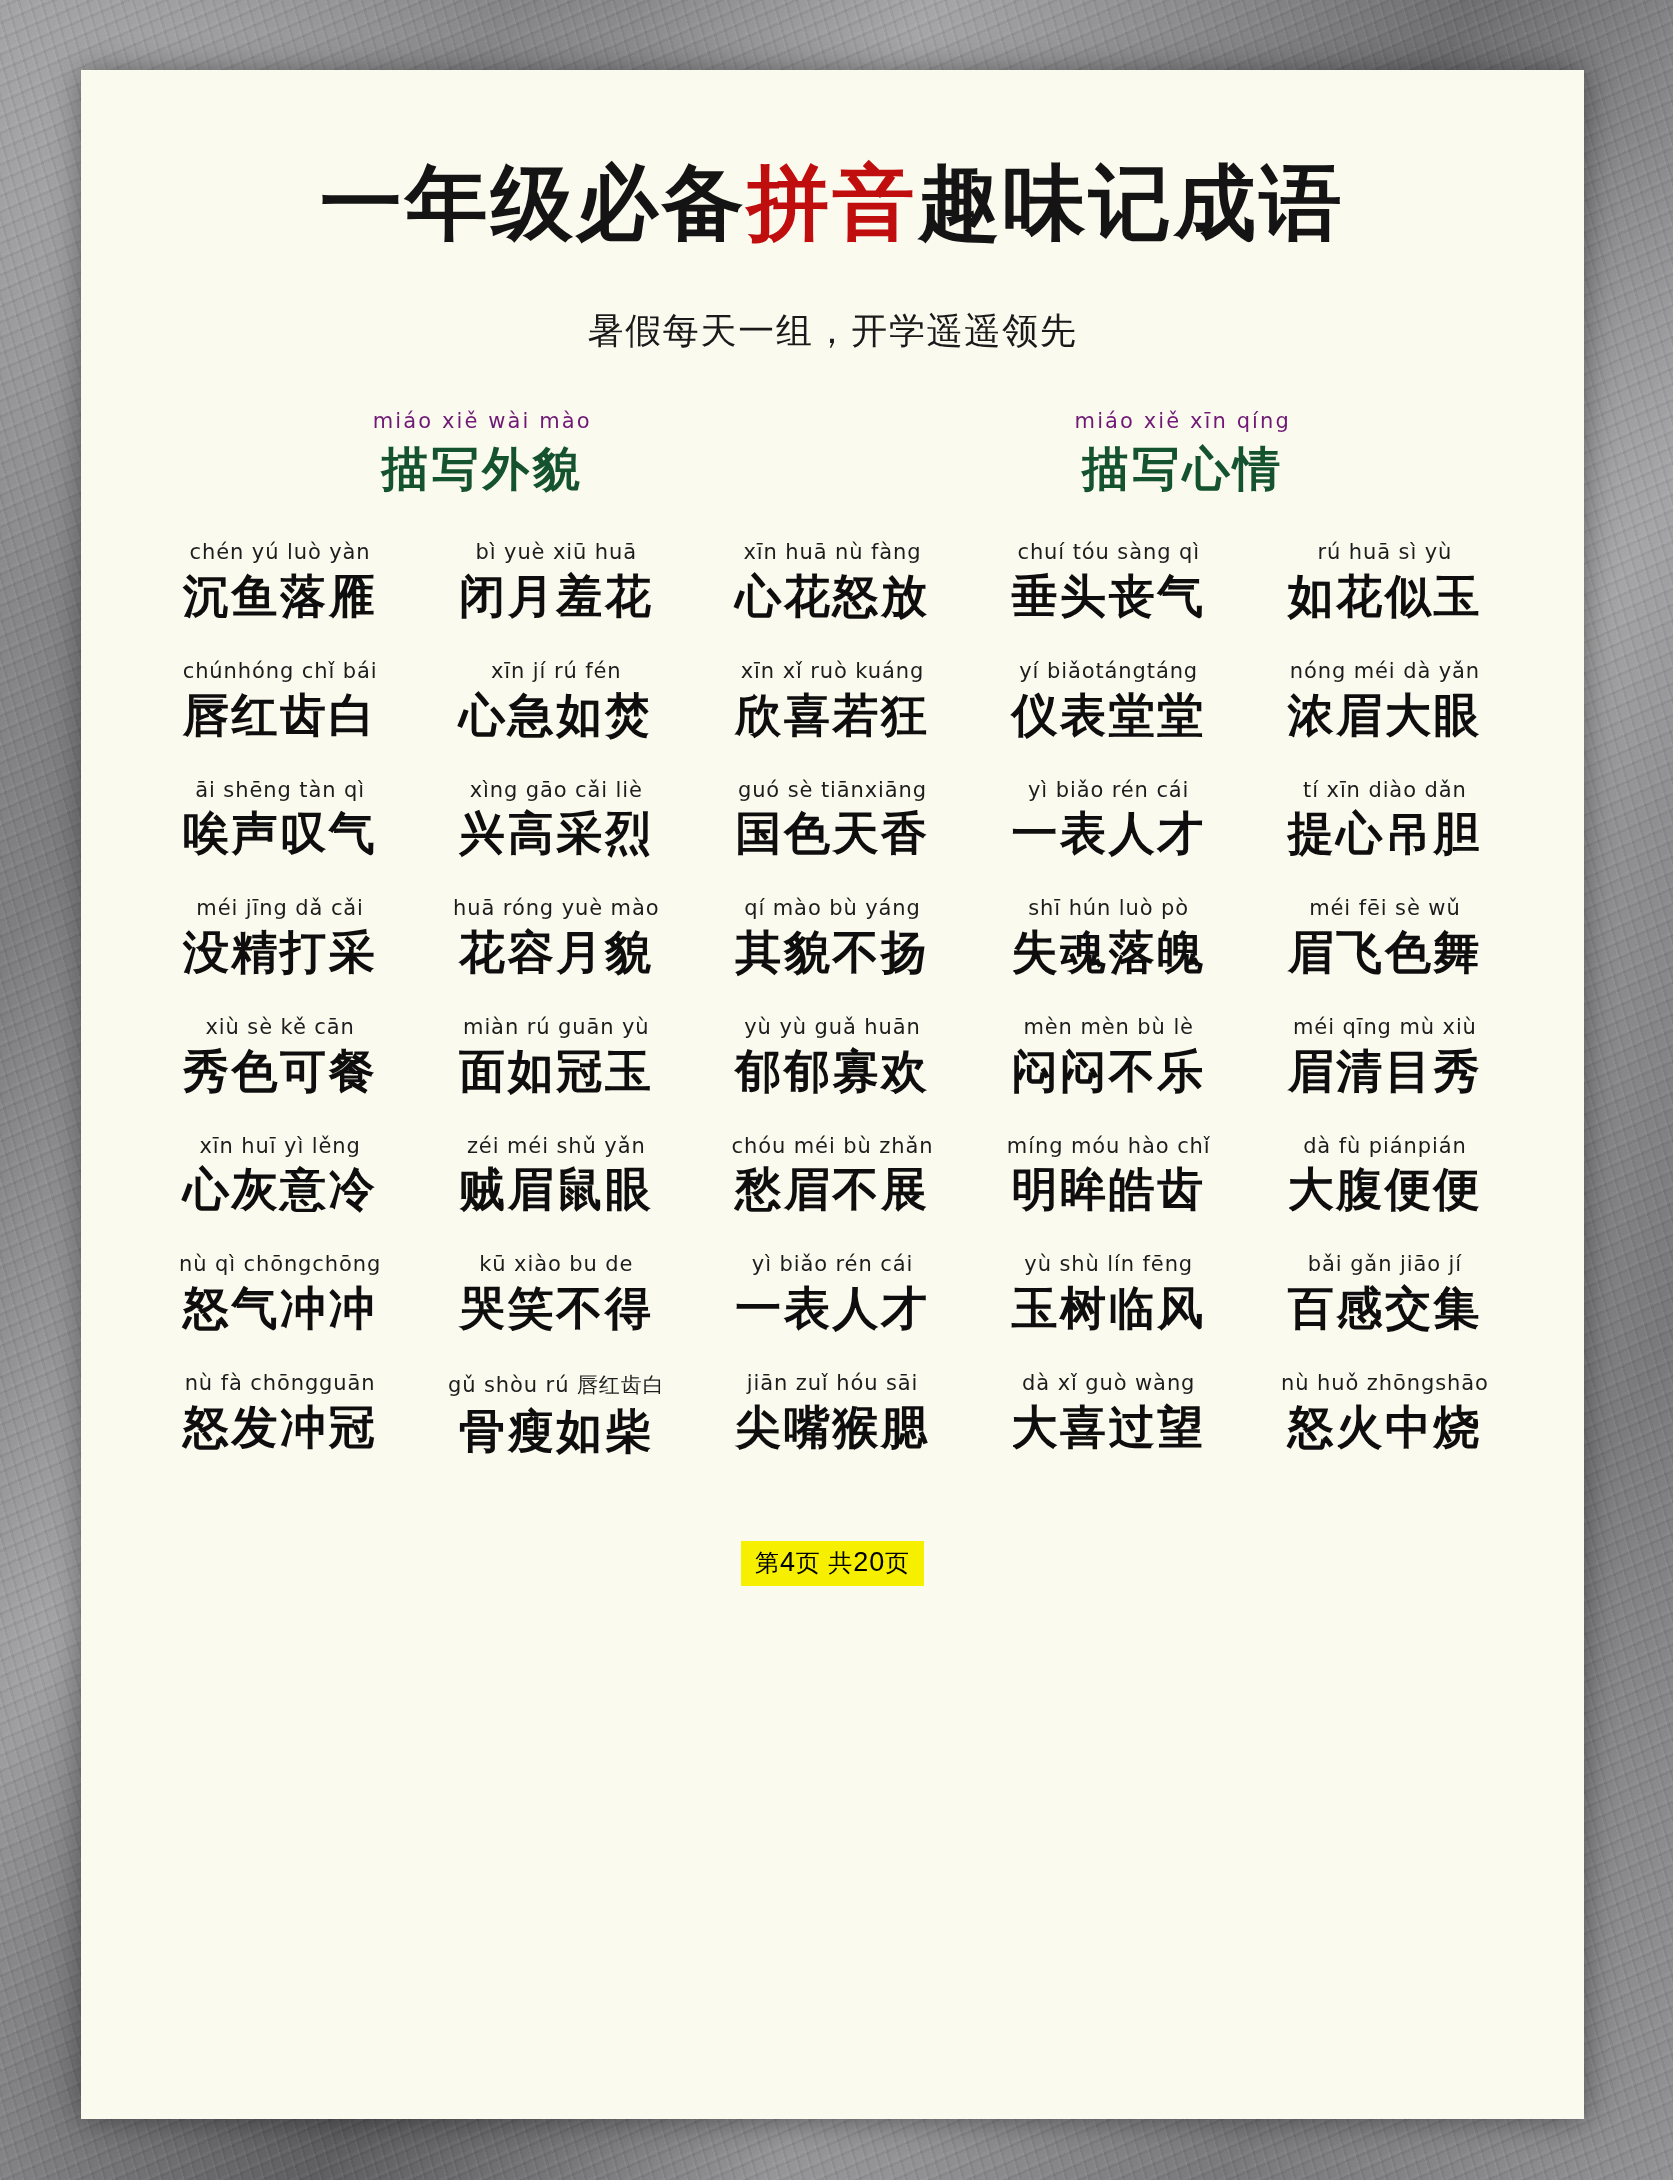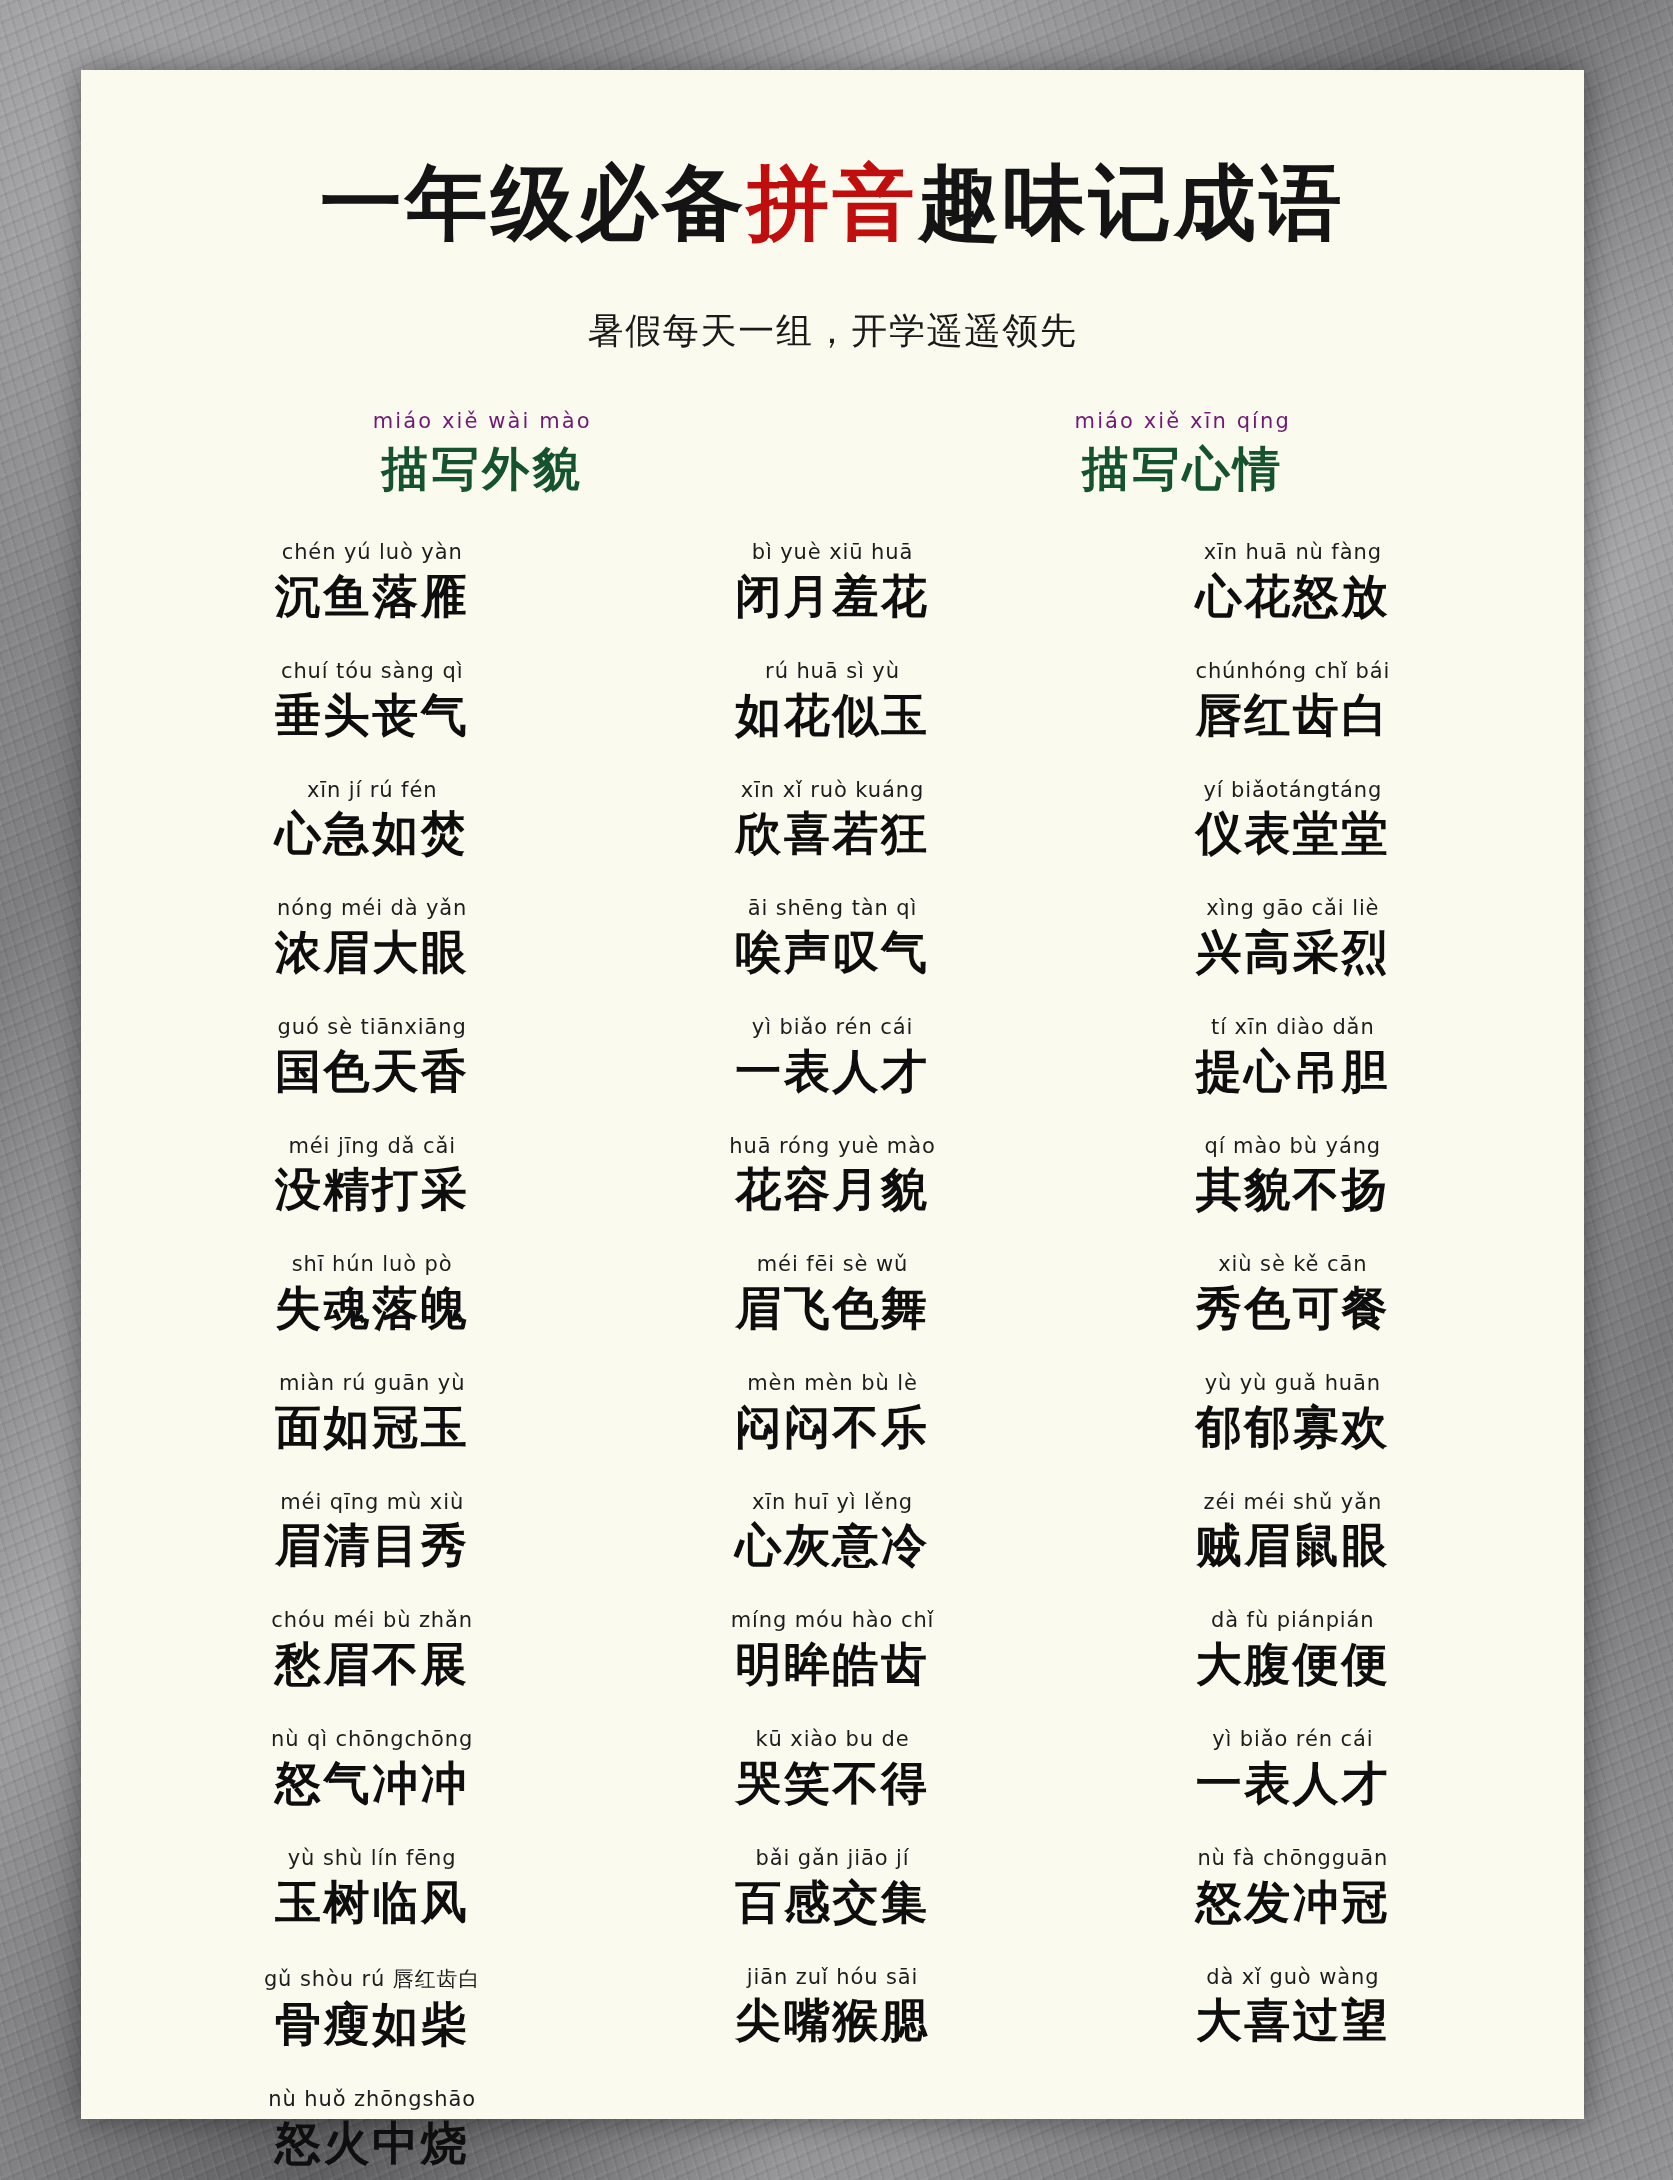--- a/index.html
+++ b/index.html
@@ -88,21 +88,21 @@
     color: #14532d;
     letter-spacing: 3.4px;
     margin-top: 5.1px;
   }
 
   
   .grid {
     margin-top: 39px;
     padding: 0 61px;
     display: grid;
-    grid-template-columns: repeat(3, 1fr);
+    grid-template-columns: repeat(5, 1fr);
     row-gap: 31px;
     column-gap: 0px;
   }
   .cell {
     text-align: center;
   }
   .cell .pinyin {
     font-size: 21px;
     letter-spacing: 0.9px;
     color: #1d1d1d;
@@ -248,26 +248,26 @@
 
     <div class="cell">
         <div class="pinyin">xiù sè kě cān</div>
         <div class="hanzi">秀色可餐</div>
       </div>
     <div class="cell">
         <div class="pinyin">miàn rú guān yù</div>
         <div class="hanzi">面如冠玉</div>
       </div>
     <div class="cell">
+        <div class="pinyin">yù yù guǎ huān</div>
+        <div class="hanzi">郁郁寡欢</div>
+      </div>
+    <div class="cell">
         <div class="pinyin">mèn mèn bù lè</div>
         <div class="hanzi">闷闷不乐</div>
-      </div>
-    <div class="cell">
-        <div class="pinyin">yù yù guǎ huān</div>
-        <div class="hanzi">郁郁寡欢</div>
       </div>
 
     <div class="cell">
         <div class="pinyin">méi qīng mù xiù</div>
         <div class="hanzi">眉清目秀</div>
       </div>
     <div class="cell">
         <div class="pinyin">xīn huī yì lěng</div>
         <div class="hanzi">心灰意冷</div>
       </div>

